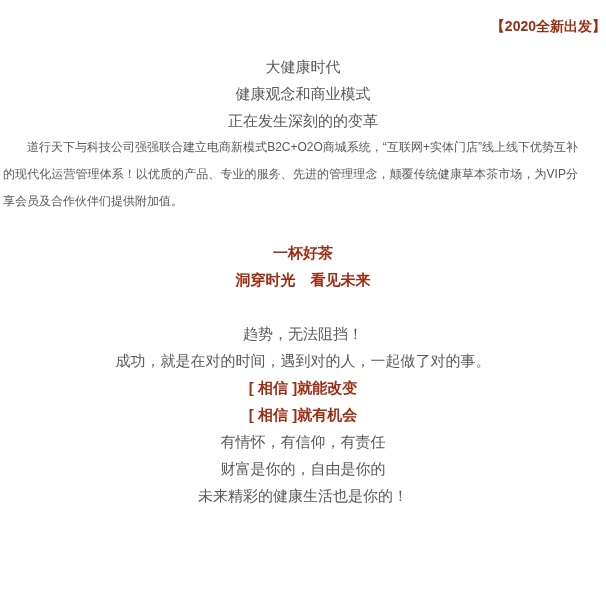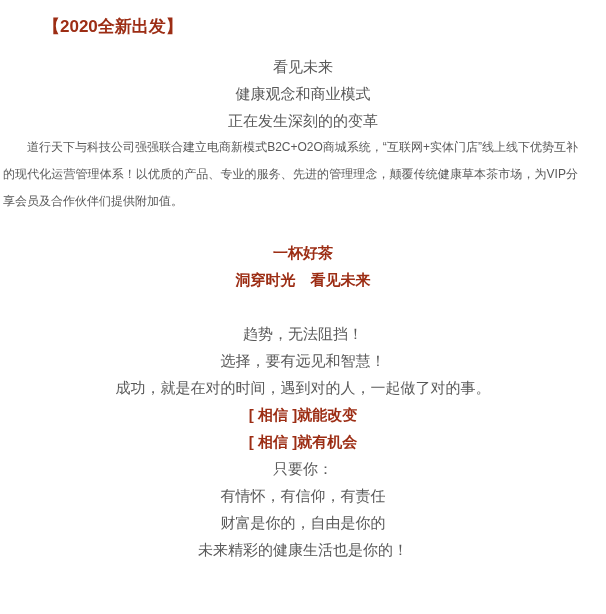--- a/index.html
+++ b/index.html
@@ -34,23 +34,23 @@
     color: var(--orange);
     font-weight: bold;
     font-size: 16px;
     letter-spacing: 4px;
     line-height: 20px;
     white-space: nowrap;
   }
 
   .heading {
     margin: 16px 0 0 0;
-    text-align: left;
+    text-align: right;
     color: var(--red);
-    font-size: 17px;
+    font-size: 14px;
     font-weight: bold;
     line-height: 21px;
     padding-left: 43px;
   }
 
   .stanza p,
   .slogan {
     margin: 0;
     text-align: center;
     font-size: 15px;
@@ -79,39 +79,37 @@
 </style>
 </head>
 <body>
 
 <div class="page">
 
 
   <h1 class="heading">【2020全新出发】</h1>
 
   <div class="stanza stanza-intro">
-    <p>看见未来</p>
+    <p>大健康时代</p>
     <p>健康观念和商业模式</p>
     <p>正在发生深刻的的变革</p>
   </div>
 
   <p class="paragraph">道行天下与科技公司强强联合建立电商新模式B2C+O2O商城系统，“互联网+实体门店”线上线下优势互补的现代化运营管理体系！以优质的产品、专业的服务、先进的管理理念，颠覆传统健康草本茶市场，为VIP分享会员及合作伙伴们提供附加值。</p>
 
   <p class="slogan mt24">一杯好茶</p>
   <p class="slogan">洞穿时光　看见未来</p>
 
   <div class="stanza mt27">
     <p>趋势，无法阻挡！</p>
-    <p>选择，要有远见和智慧！</p>
     <p>成功，就是在对的时间，遇到对的人，一起做了对的事。</p>
   </div>
 
   <p class="slogan mt9">[ 相信 ]就能改变</p>
   <p class="slogan">[ 相信 ]就有机会</p>
 
   <div class="stanza">
-    <p>只要你：</p>
     <p>有情怀，有信仰，有责任</p>
     <p>财富是你的，自由是你的</p>
     <p>未来精彩的健康生活也是你的！</p>
   </div>
 
 </div>
 
 </body></html>

